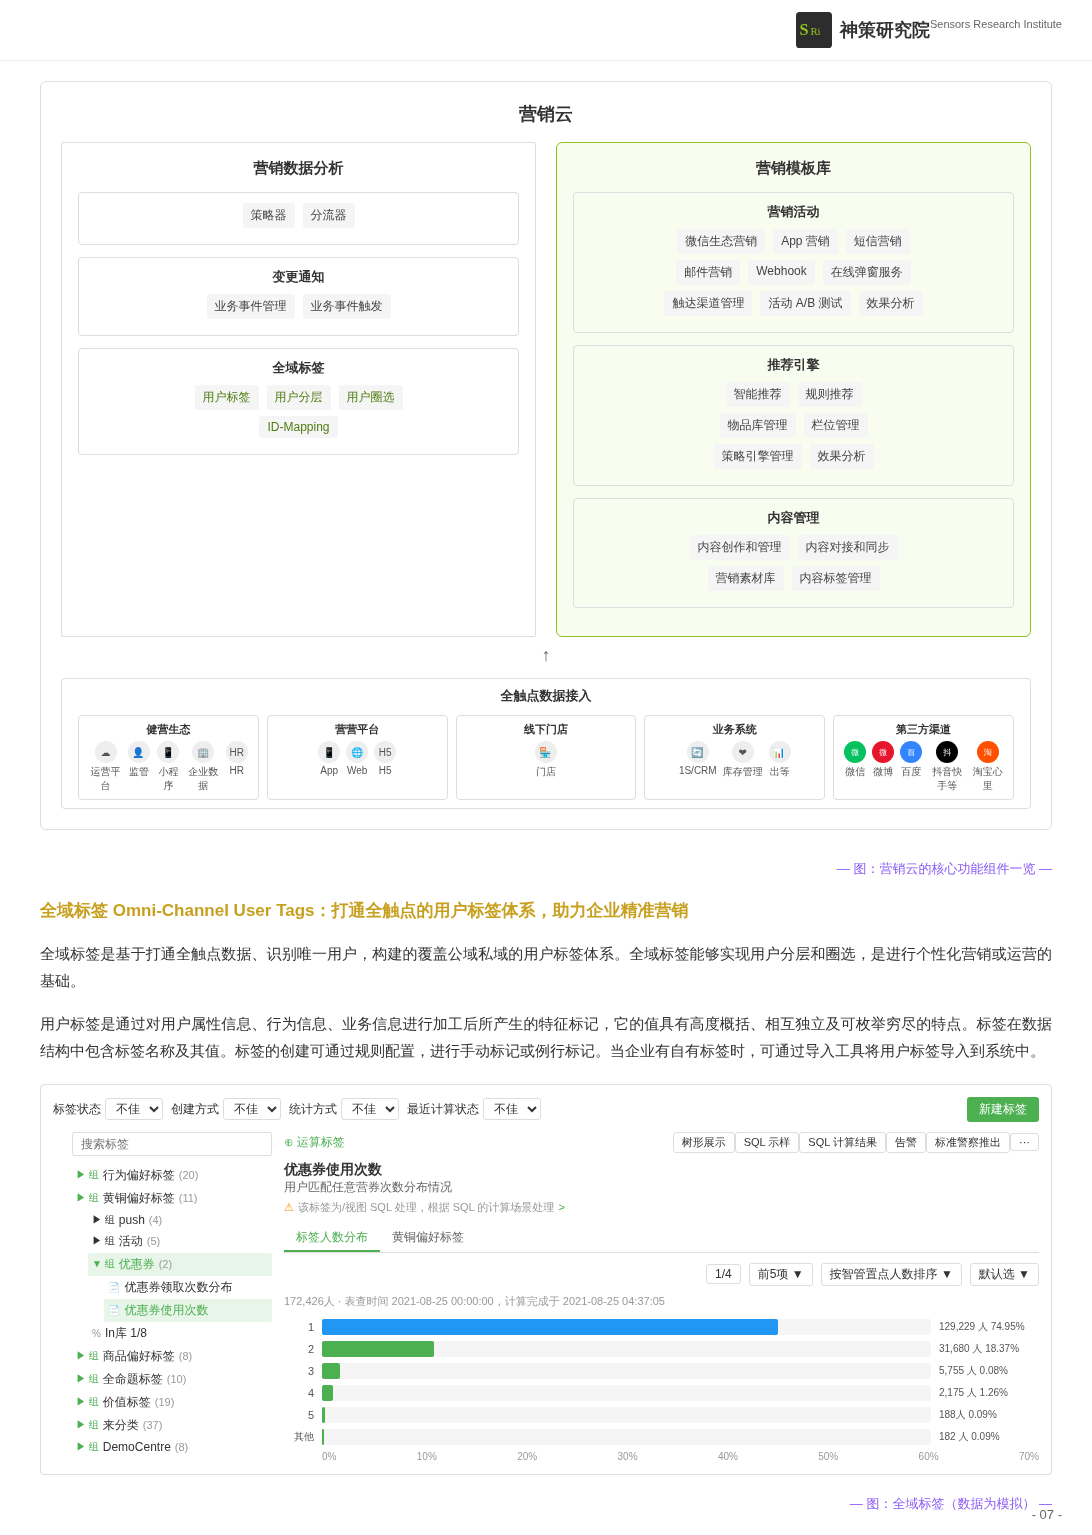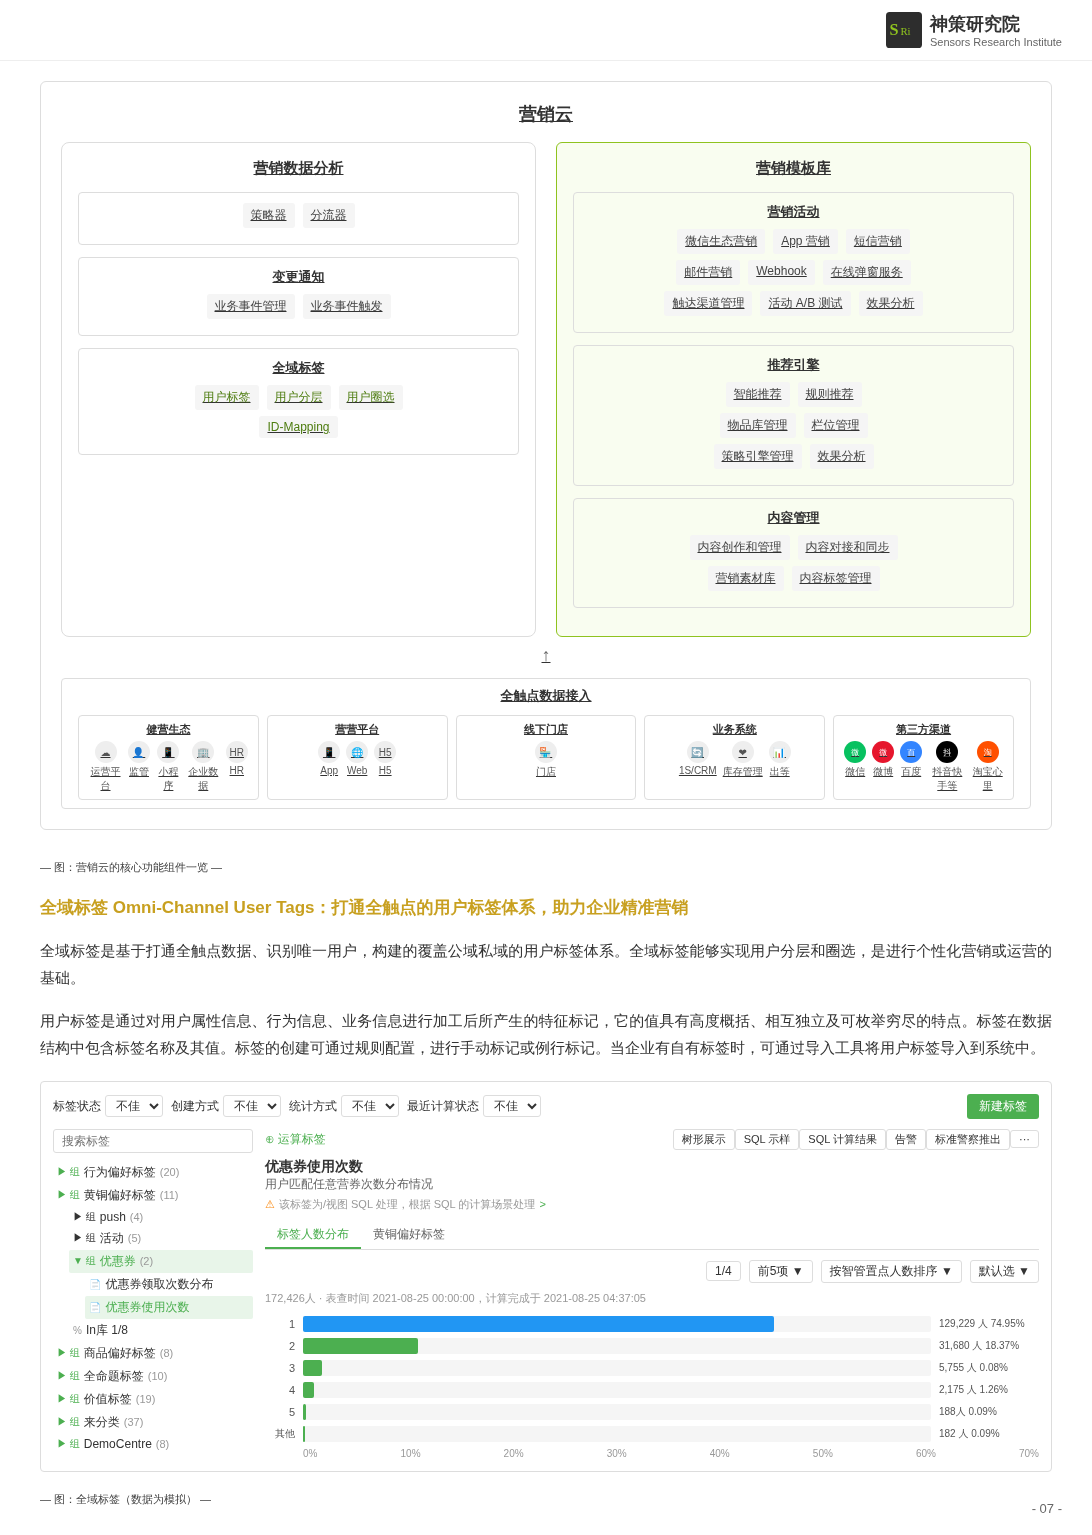--- a/index.html
+++ b/index.html
@@ -25,21 +25,20 @@
       display: flex;
       align-items: center;
       gap: 8px;
     }
     .logo-icon {
       width: 36px;
       height: 36px;
     }
     .logo-text {
       display: flex;
-      flex-direction: column;
       align-items: flex-start;
     }
     .logo-text-main {
       font-size: 18px;
       font-weight: bold;
       color: #333;
     }
     .logo-text-sub {
       font-size: 11px;
       color: #666;
@@ -50,39 +49,38 @@
       padding: 20px 40px;
     }
 
     
     .marketing-cloud-section {
       border: 1px solid #ddd;
       border-radius: 6px;
       padding: 20px;
       margin-bottom: 30px;
       position: relative;
-      text-decoration: underline;
     }
     .mc-title {
       text-align: center;
       font-size: 18px;
       font-weight: bold;
       color: #333;
       margin-bottom: 16px;
     }
 
     
     .mc-columns {
       display: flex;
       gap: 20px;
     }
     .mc-left {
       flex: 1;
       border: 1px solid #ddd;
-      border-radius: 8px;
+      border-radius: 2px;
       padding: 16px;
     }
     .mc-right {
       flex: 1;
       border: 1px solid #8fc31f;
       border-radius: 6px;
       padding: 16px;
       background: #f9fdf0;
     }
 
@@ -188,23 +186,23 @@
       border-radius: 50%;
       background: #eee;
       display: flex;
       align-items: center;
       justify-content: center;
       font-size: 10px;
     }
 
     
     .caption {
-      text-align: left;
-      color: #404040;
-      font-size: 11px;
+      text-align: right;
+      color: #8b5cf6;
+      font-size: 13px;
       margin: 12px 0 20px 0;
     }
 
     
     .section-heading {
       font-size: 17px;
       font-weight: bold;
       color: #c8a020;
       margin-bottom: 16px;
       line-height: 1.5;
@@ -264,20 +262,21 @@
     }
 
     
     .two-panel {
       display: flex;
       gap: 12px;
     }
     .left-panel {
       width: 200px;
       flex-shrink: 0;
+      margin-left: 19px;
     }
     .right-panel {
       flex: 1;
     }
 
     
     .search-box {
       border: 1px solid #ddd;
       border-radius: 3px;
       padding: 4px 8px;

